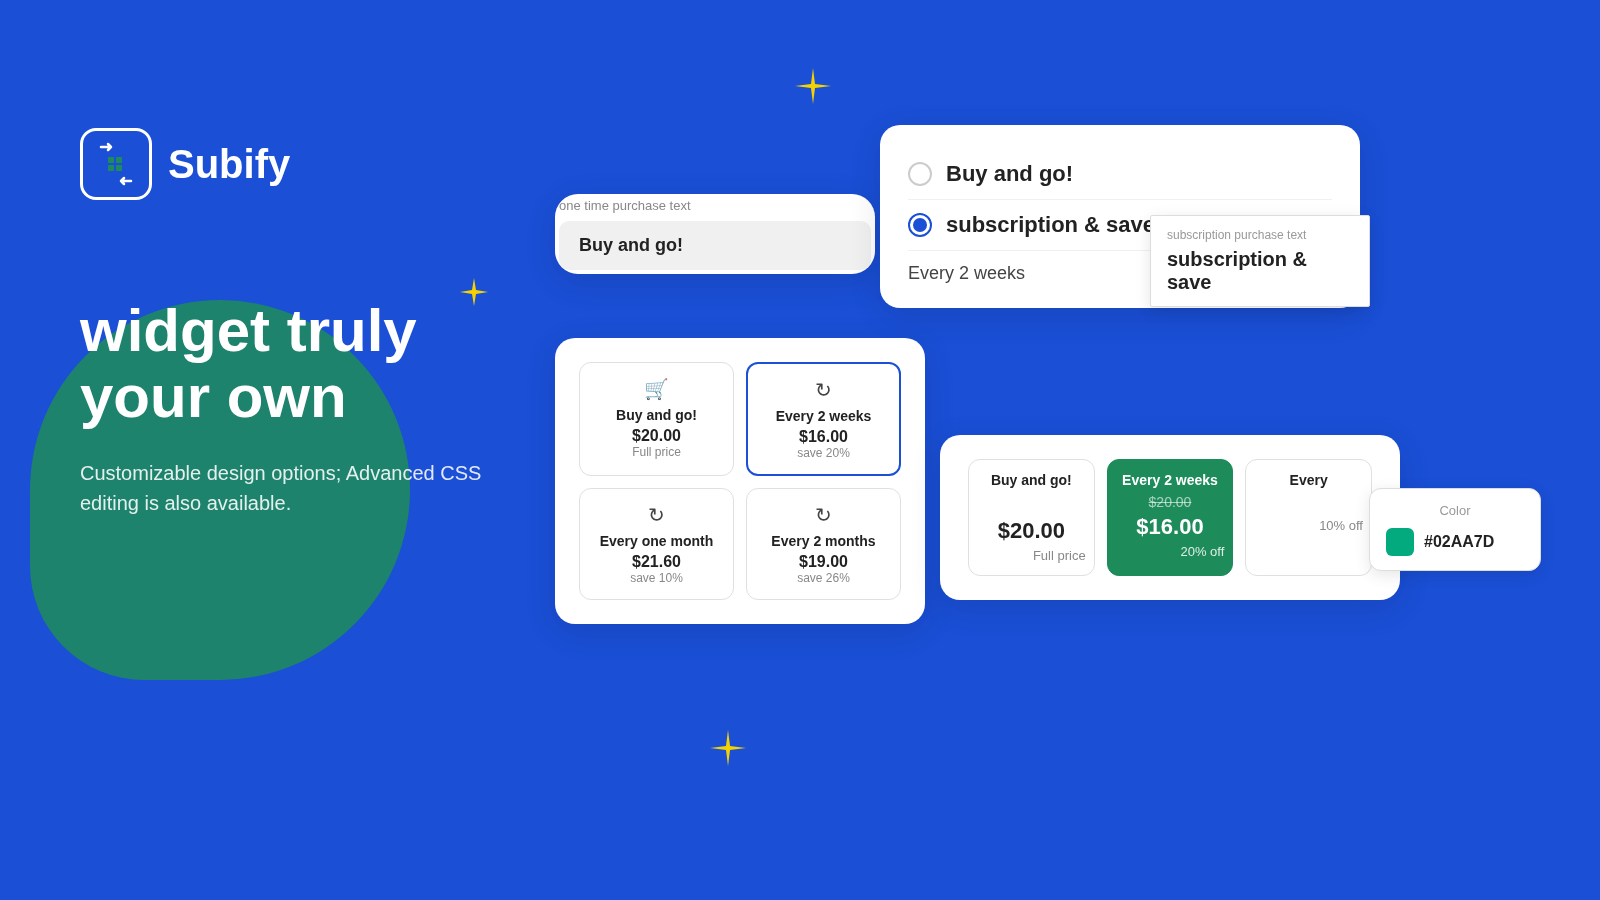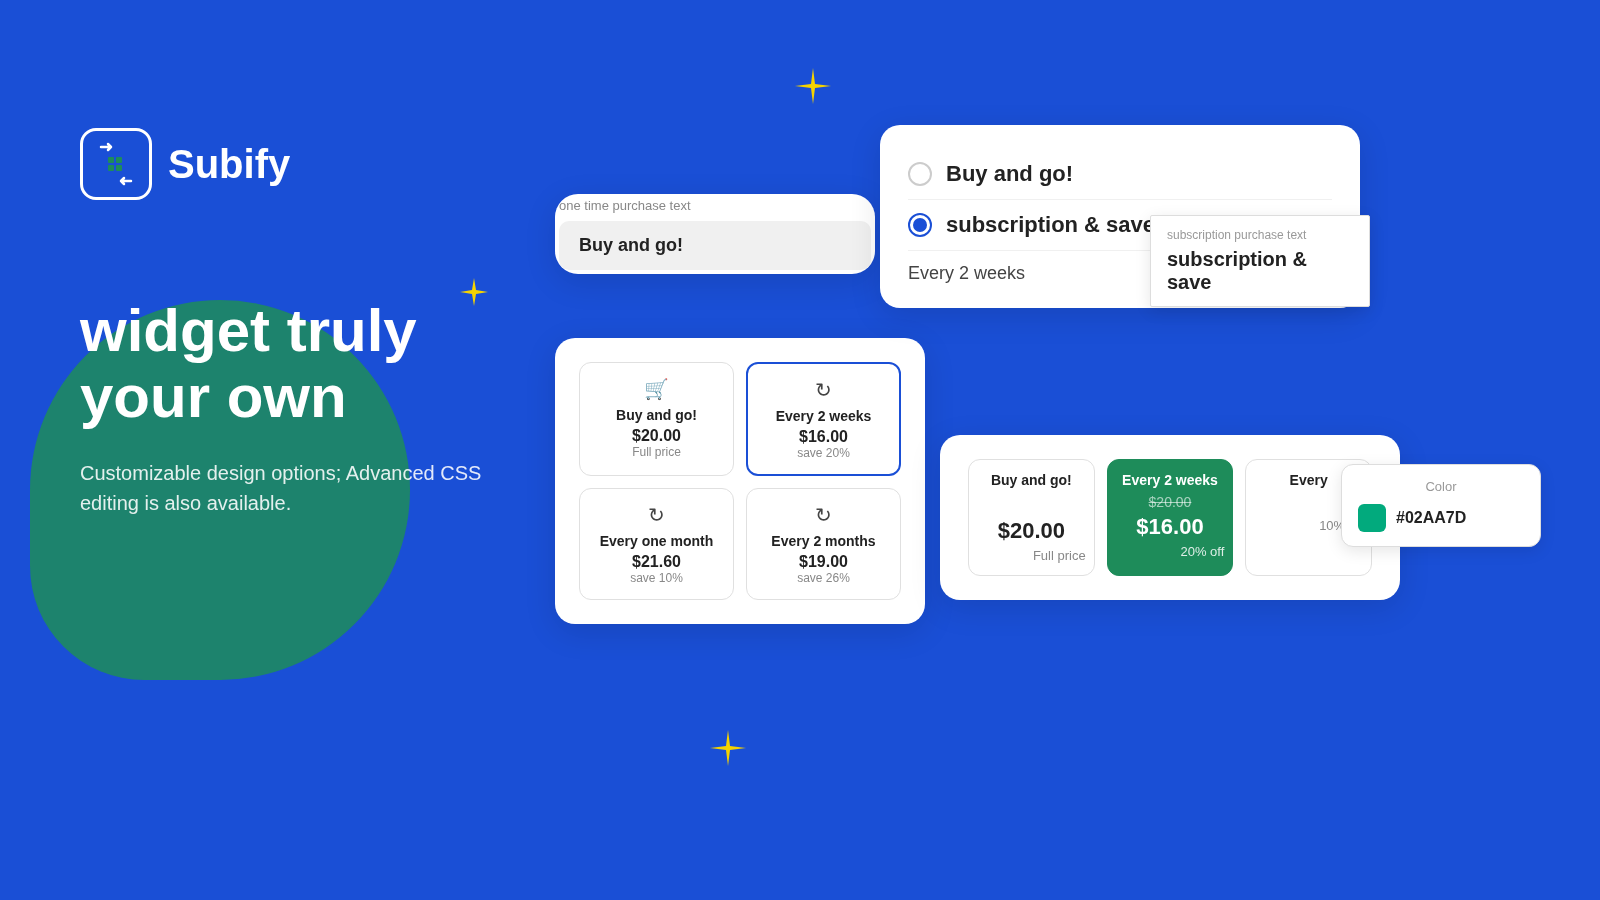--- a/index.html
+++ b/index.html
@@ -354,26 +354,26 @@
       text-align: right;
     }
 
     .color-cell.highlighted .cc-discount {
       color: rgba(255,255,255,0.85);
     }
 
     .color-picker-popup {
       position: absolute;
       right: -170px;
-      top: 4px;
+      top: 28px;
       background: white;
       border: 1px solid #ddd;
       border-radius: 12px;
       padding: 14px 16px;
-      width: 200px;
+      width: 172px;
       box-shadow: 0 4px 16px rgba(0,0,0,0.1);
       z-index: 10;
     }
 
     .color-picker-popup .cp-label {
       font-size: 13px;
       color: #999;
       margin-bottom: 10px;
     }
 

